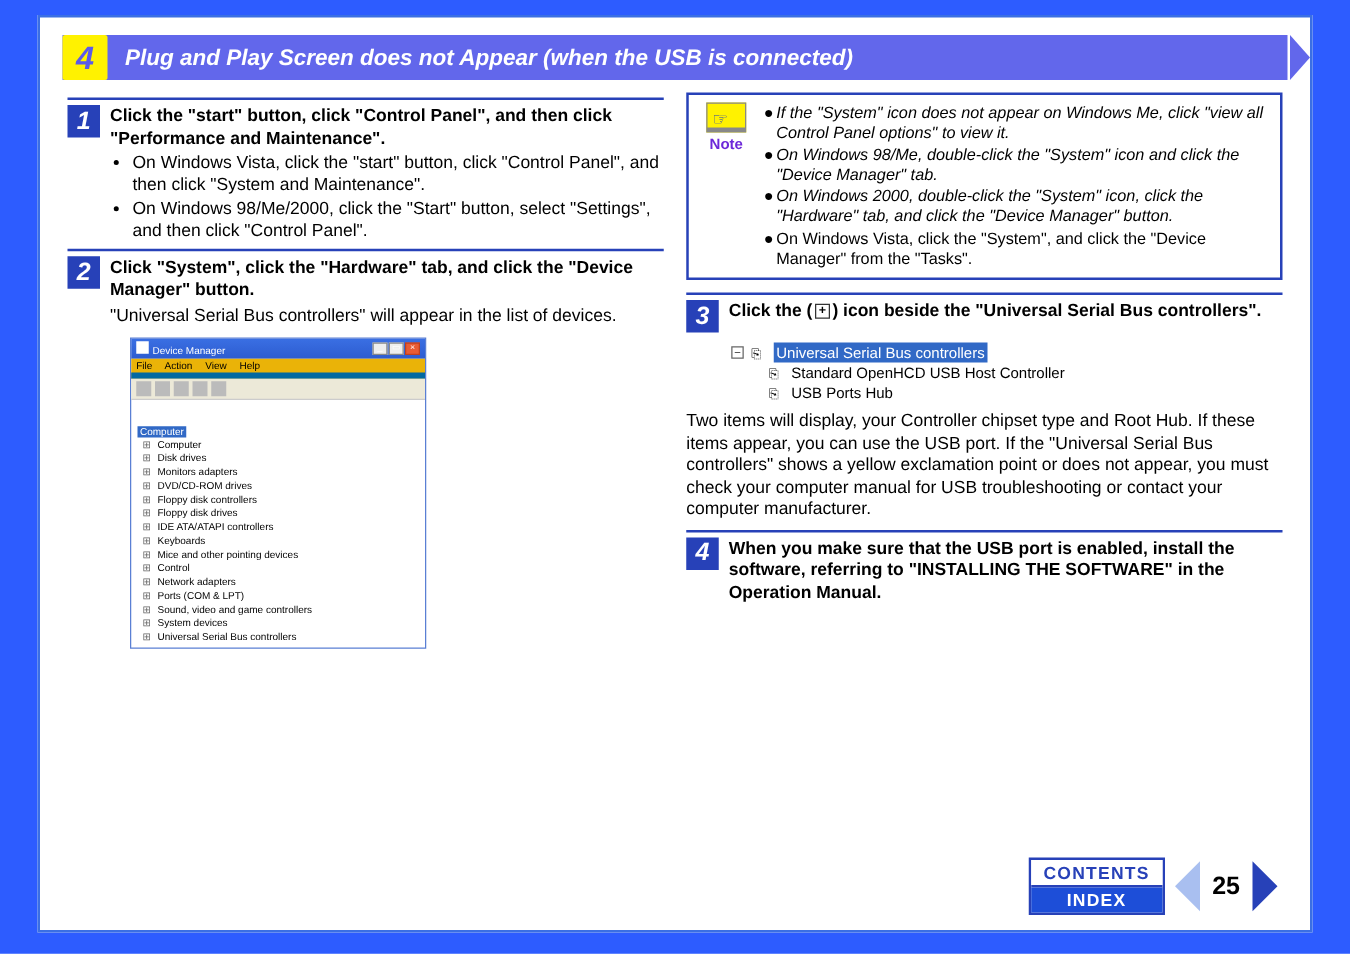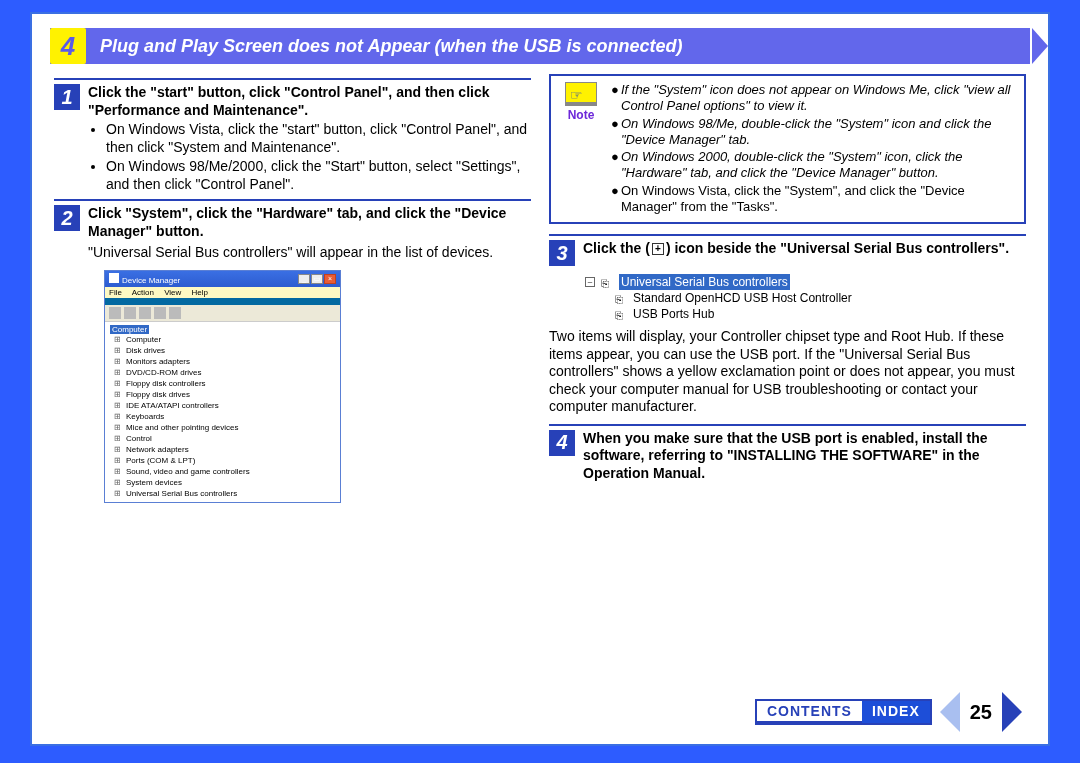--- a/index.html
+++ b/index.html
@@ -33,42 +33,42 @@
   .note-list .bullet { display: flex; font-size: 13px; font-style: italic; line-height: 1.25; margin-bottom: 1px; }
   .note-list .bullet .dot { width: 10px; flex-shrink: 0; font-style: normal; }
   .note-list .reg { font-style: normal; }
   
   .dm-window { width: 237px; margin: 6px auto 0 50px; border: 1px solid #5a7fd4; background: #fff; font-size: 8px; }
   .dm-title { background: linear-gradient(#3a6fe3,#2d5cd0); color: #fff; padding: 2px 4px; display: flex; align-items: center; justify-content: space-between; }
   .dm-title .icon { width: 10px; height: 10px; background: #fff; margin-right: 3px; display: inline-block; }
   .dm-wbtns { display: flex; gap: 1px; }
   .dm-wbtns span { width: 12px; height: 10px; background: #eee; border: 1px solid #888; font-size: 7px; text-align: center; line-height: 8px; }
   .dm-wbtns .close { background: #e85c35; color: #fff; border-color: #c04020; }
-  .dm-menu { background: #fef9c3; padding: 1px 4px; border-bottom: 7px solid #0369a1; }
+  .dm-menu { background: #eab308; padding: 1px 4px; border-bottom: 5px solid #0369a1; }
   .dm-menu span { margin-right: 8px; }
   .dm-tools { background: #ece9d8; padding: 2px 4px; border-bottom: 1px solid #ccc; display: flex; gap: 3px; }
   .dm-tools i { width: 12px; height: 12px; background: #bbb; display: inline-block; }
-  .dm-tree { padding: 3px 5px; min-height: 140px; }
+  .dm-tree { padding: 3px 5px; min-height: 140px; margin-top: 18px; }
   .dm-tree .root { background: #3169c6; color: #fff; padding: 0 2px; display: inline-block; }
   .dm-tree .item { margin-left: 16px; white-space: nowrap; position: relative; line-height: 11px; }
   .dm-tree .item::before { content: "⊞"; position: absolute; left: -12px; font-size: 8px; color: #666; }
   
   .usb-tree { font-size: 12px; margin: 8px 0 6px 36px; }
   .usb-tree .row { display: flex; align-items: center; line-height: 16px; }
   .usb-tree .sq { width: 10px; height: 10px; border: 1px solid #666; font-size: 8px; text-align: center; line-height: 8px; margin-right: 6px; }
   .usb-tree .ico { width: 14px; height: 12px; margin-right: 4px; font-size: 10px; }
   .usb-tree .sel { background: #3169c6; color: #fff; padding: 0 2px; }
   .usb-tree .child { margin-left: 30px; }
   
   .plus-box { display: inline-block; width: 12px; height: 12px; border: 1px solid #333; font-size: 10px; line-height: 10px; text-align: center; vertical-align: middle; margin: 0 2px; }
   
   .para { font-size: 14px; line-height: 1.25; margin: 4px 0 8px 0; }
   
   .footer-nav { position: absolute; right: 26px; bottom: 12px; display: flex; align-items: center; gap: 8px; }
-  .nav-btns { display: flex; flex-direction: row; border: 2px solid #2741b8; }
+  .nav-btns { display: flex; flex-direction: column; border: 2px solid #2741b8; }
   .nav-btn { padding: 2px 10px; font-weight: bold; font-size: 14px; letter-spacing: 1px; text-align: center; }
   .nav-btn.contents { background: #fff; color: #2741b8; border-bottom: 2px solid #2741b8; }
   .nav-btn.index { background: #1d4ed8; color: #fff; }
   .tri { width: 0; height: 0; border-top: 20px solid transparent; border-bottom: 20px solid transparent; }
   .tri.left { border-right: 20px solid #a9bff0; }
   .tri.right { border-left: 20px solid #2741b8; }
   .page-num { font-size: 20px; font-weight: bold; padding: 4px 2px; }
 </style>
 </head>
 <body>

